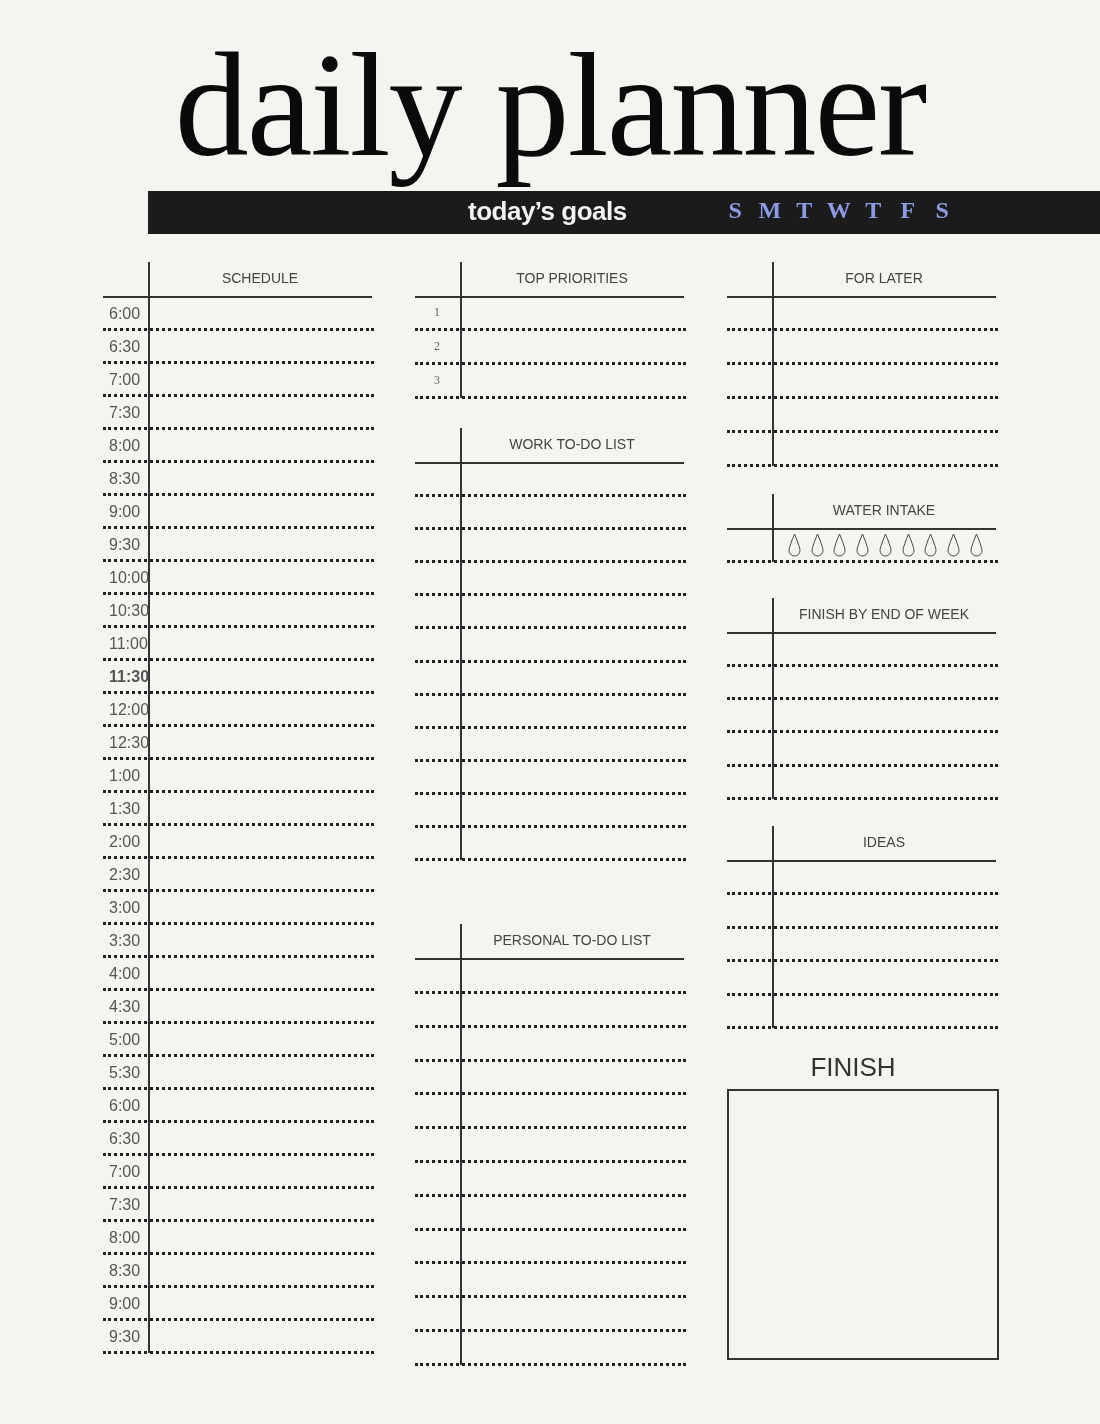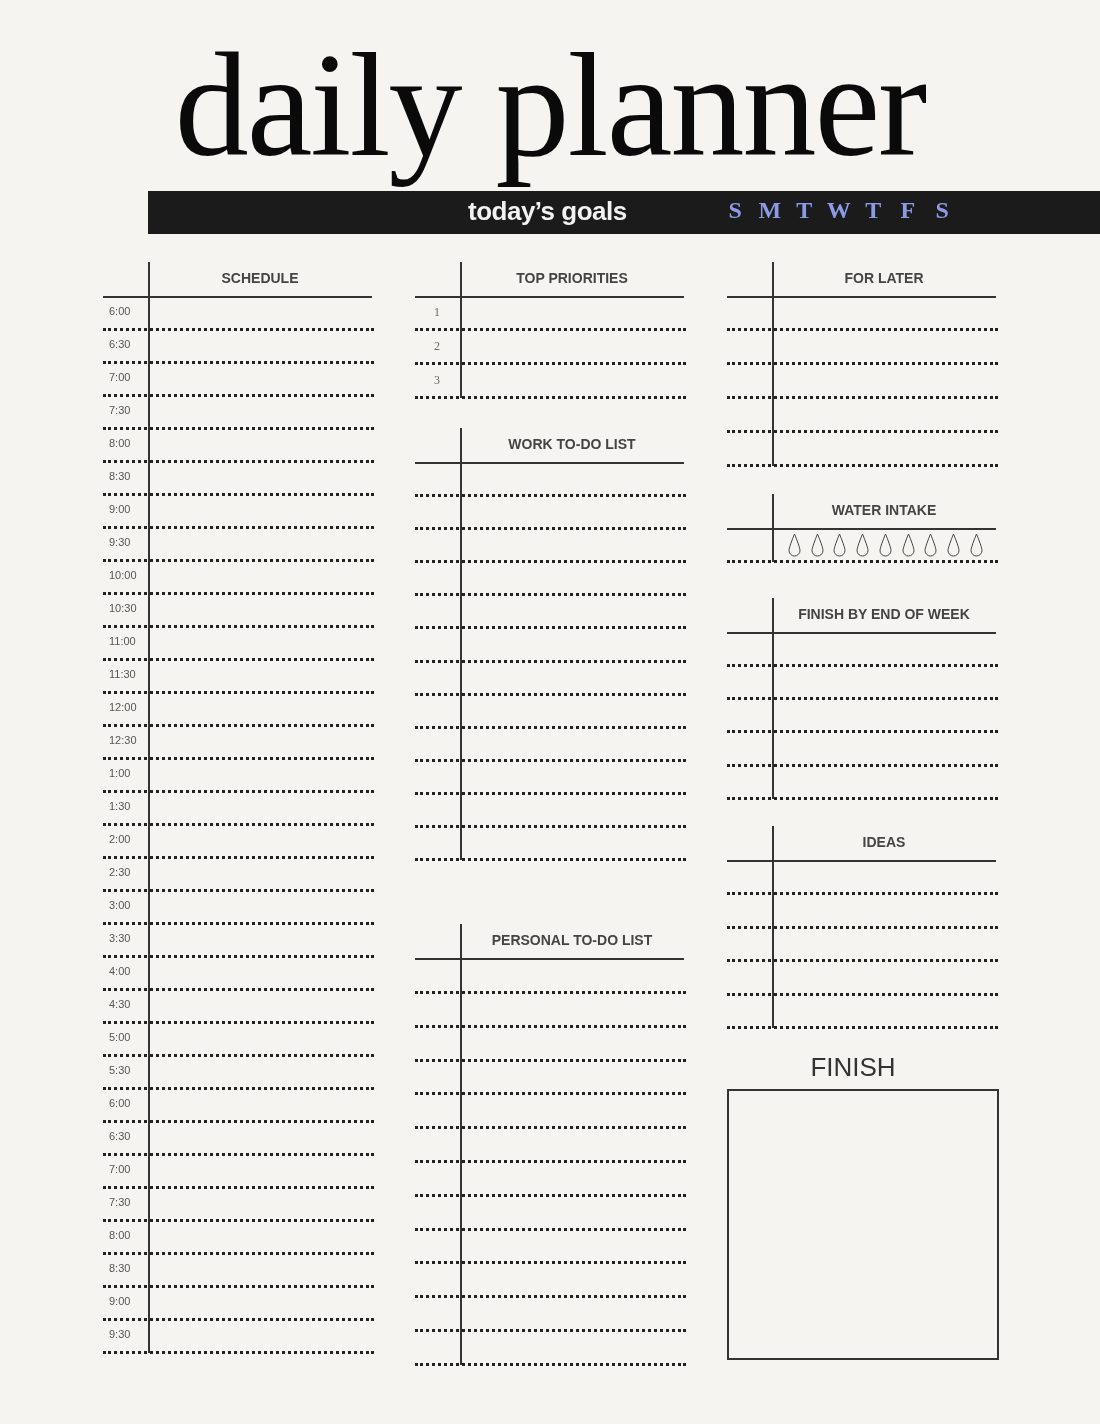--- a/index.html
+++ b/index.html
@@ -5,23 +5,23 @@
   html, body { margin:0; padding:0; }
   body { width:1100px; height:1424px; background:#f5f4f0; position:relative; overflow:hidden; font-family:"Liberation Sans", sans-serif; color:#333; }
   .title { position:absolute; left:0; top:30px; width:1100px; text-align:center; font-family:"Liberation Serif", serif; font-size:148px; line-height:150px; color:#0a0a0a; letter-spacing:-2px; }
   .banner { position:absolute; left:148px; top:191px; width:960px; height:43px; background:#1b1b1b; }
   .banner .goals { position:absolute; left:320px; top:5px; font-size:26px; font-weight:bold; color:#f2f2f2; letter-spacing:-0.5px; }
   .banner .days { position:absolute; left:570px; top:6px; font-family:"Liberation Serif", serif; font-size:24px; font-weight:bold; color:#8d9be6; display:flex; gap:0; }
   .banner .days span { display:inline-block; width:34.5px; text-align:center; }
   .sec { position:absolute; }
   .sec .vline { position:absolute; width:2px; background:#333; }
   .sec .hline { position:absolute; height:2px; background:#333; }
-  .sec .label { position:absolute; font-size:14px; color:#444; text-align:center;font-weight:bold; }
+  .sec .label { position:absolute; font-size:14px; color:#444; text-align:center; }
   .dot { position:absolute; height:0; border-top:3px dotted #222; }
-  .rowtxt { position:absolute; font-size:11px; color:#555; }
+  .rowtxt { position:absolute; font-size:16px; color:#555; }
   .num { position:absolute; font-family:"Liberation Serif", serif; font-size:12px; color:#666; }
   .drop { position:absolute; width:13px; height:20px; }
   .notes-label { position:absolute; left:727px; top:1052px; width:252px; text-align:center; font-size:26px; color:#333; }
   .notes-box { position:absolute; left:727px; top:1089px; width:268px; height:267px; border:2px solid #333; }
 </style>
 </head>
 <body>
 
 <div class="title">daily planner</div>
 
@@ -78,21 +78,21 @@
     <div class="rowtxt" style="left: 109px; top: 338px;">6:30</div>
     <div class="rowtxt" style="left: 109px; top: 371px;">7:00</div>
     <div class="rowtxt" style="left: 109px; top: 404px;">7:30</div>
     <div class="rowtxt" style="left: 109px; top: 437px;">8:00</div>
     <div class="rowtxt" style="left: 109px; top: 470px;">8:30</div>
     <div class="rowtxt" style="left: 109px; top: 503px;">9:00</div>
     <div class="rowtxt" style="left: 109px; top: 536px;">9:30</div>
     <div class="rowtxt" style="left: 109px; top: 569px;">10:00</div>
     <div class="rowtxt" style="left: 109px; top: 602px;">10:30</div>
     <div class="rowtxt" style="left: 109px; top: 635px;">11:00</div>
-    <div class="rowtxt" style="left: 109px; top: 668px;">11:30</div>
+    <div class="rowtxt" style="left: 109px; top: 668px; font-weight: bold;">11:30</div>
     <div class="rowtxt" style="left: 109px; top: 701px;">12:00</div>
     <div class="rowtxt" style="left: 109px; top: 734px;">12:30</div>
     <div class="rowtxt" style="left: 109px; top: 767px;">1:00</div>
     <div class="rowtxt" style="left: 109px; top: 800px; text-align: right;">1:30</div>
     <div class="rowtxt" style="left: 109px; top: 833px;">2:00</div>
     <div class="rowtxt" style="left: 109px; top: 866px;">2:30</div>
     <div class="rowtxt" style="left: 109px; top: 899px;">3:00</div>
     <div class="rowtxt" style="left: 109px; top: 932px;">3:30</div>
     <div class="rowtxt" style="left: 109px; top: 965px;">4:00</div>
     <div class="rowtxt" style="left: 109px; top: 998px; text-align: right;">4:30</div>

